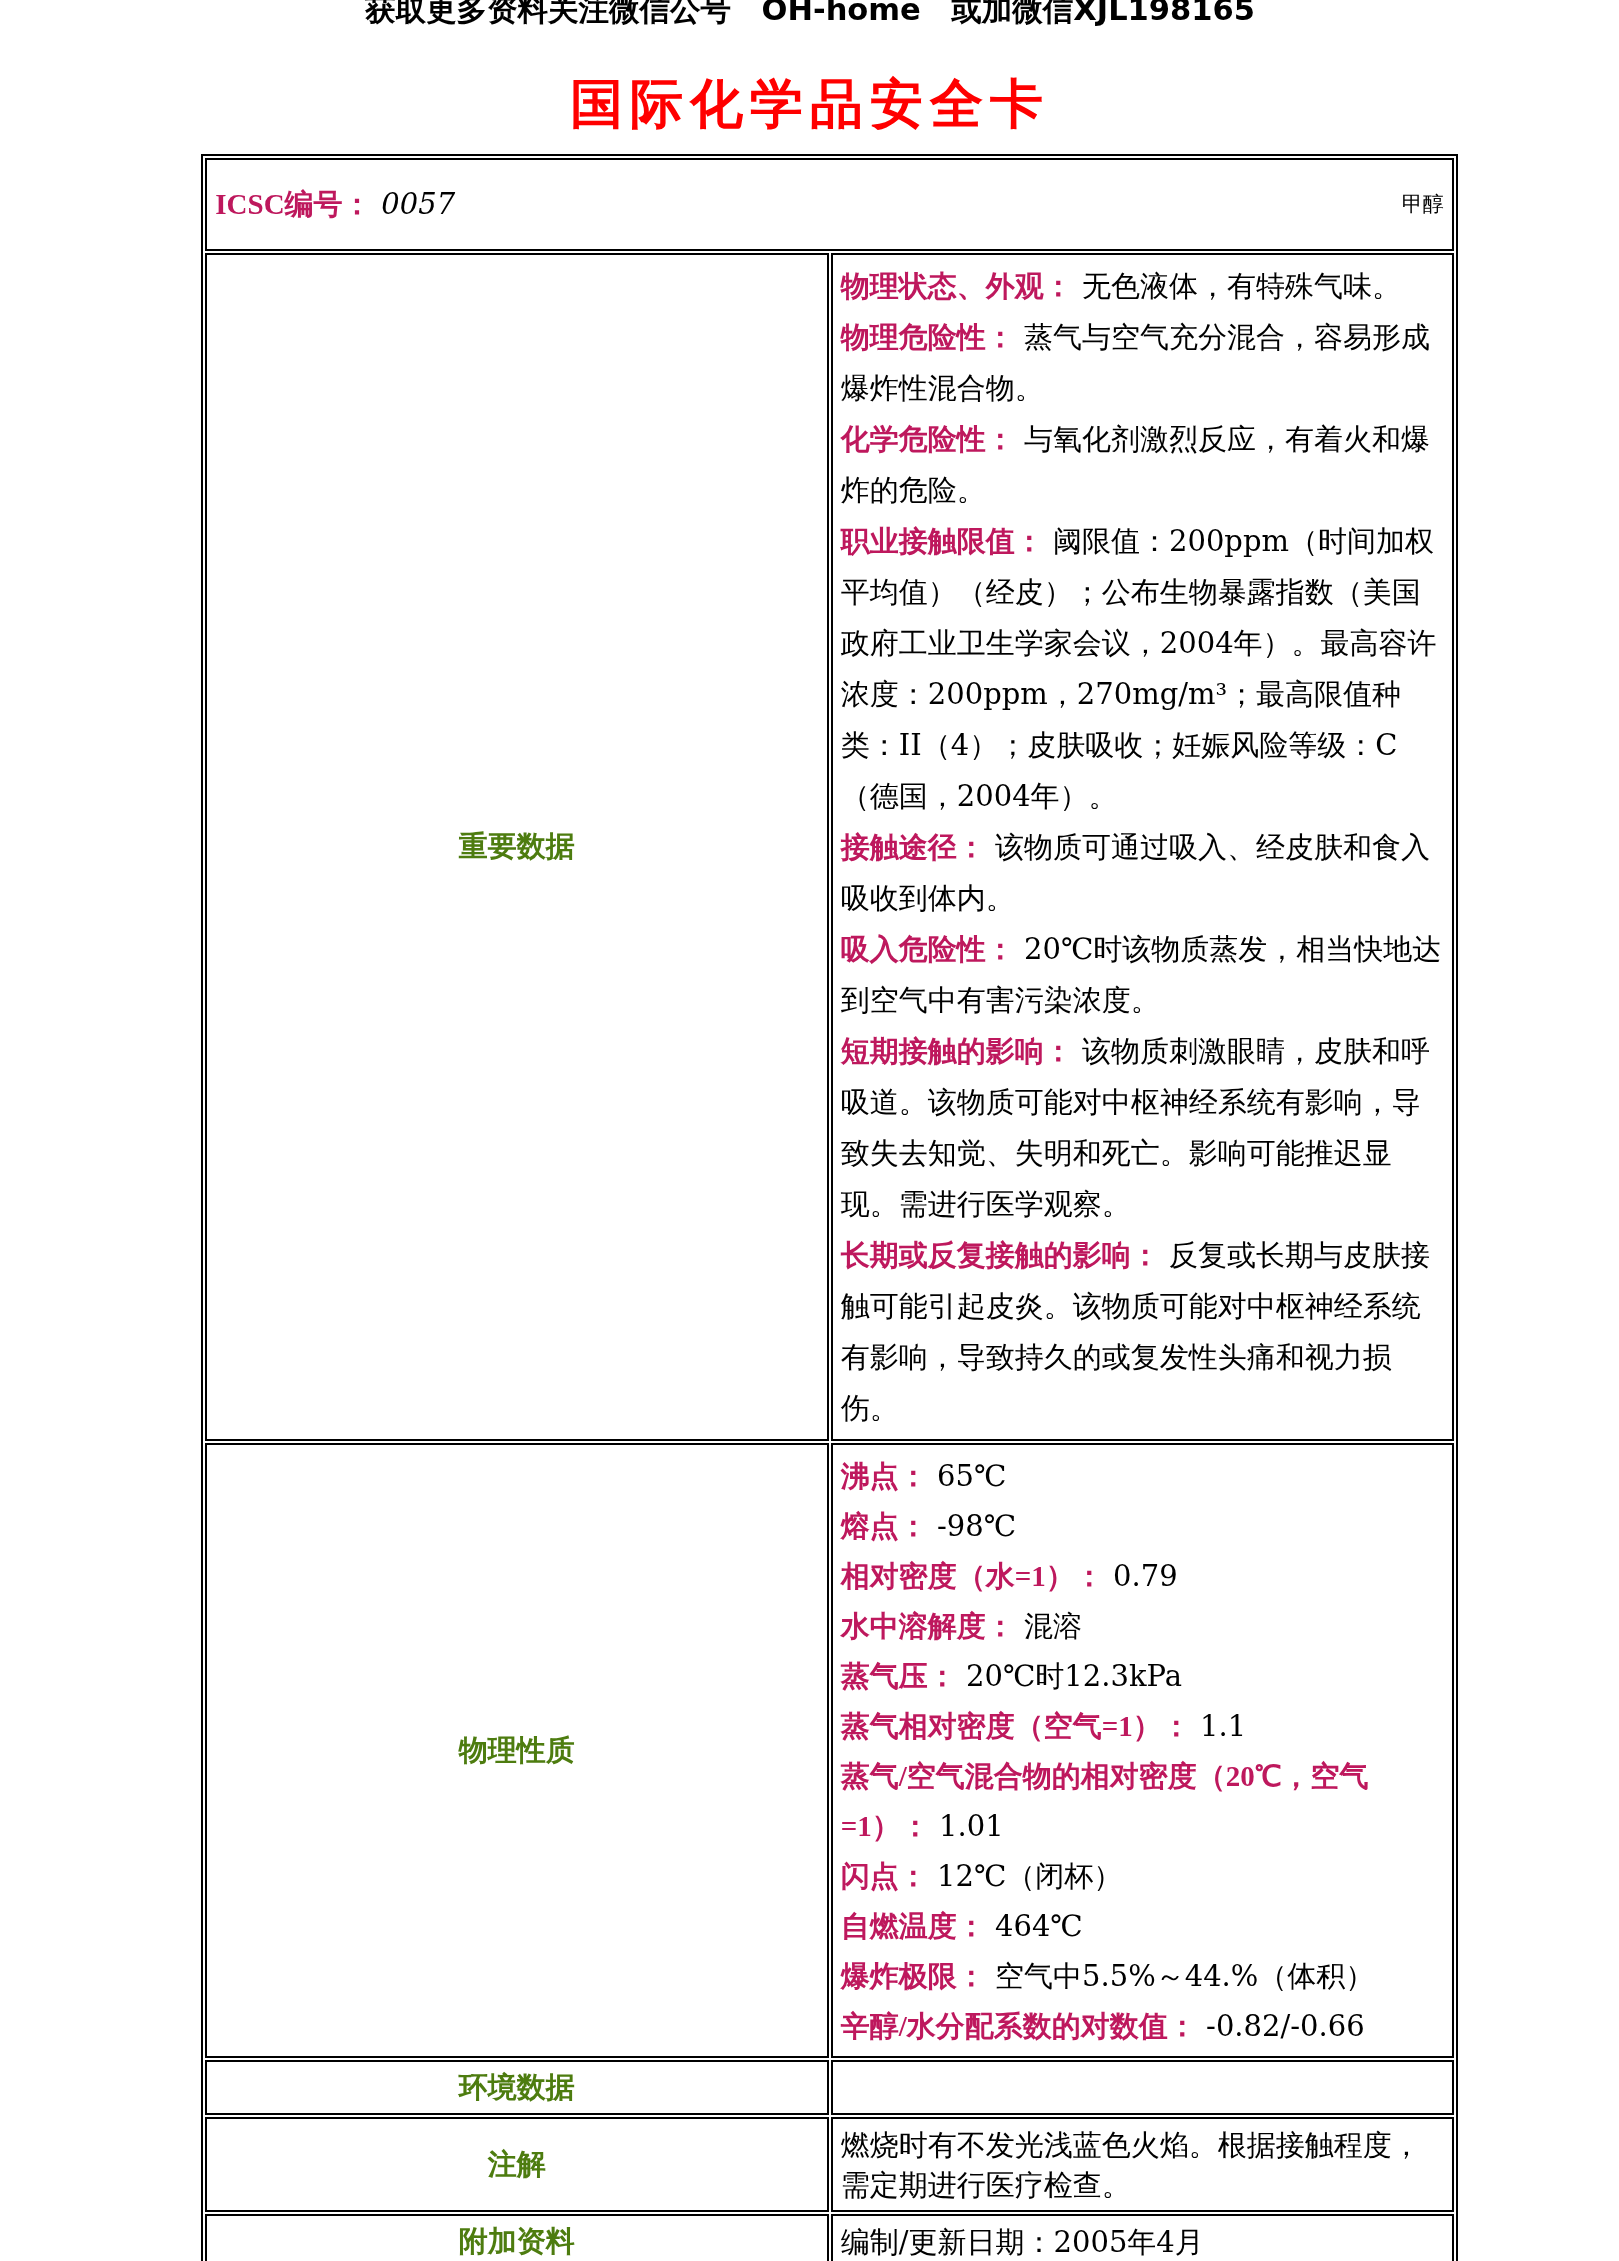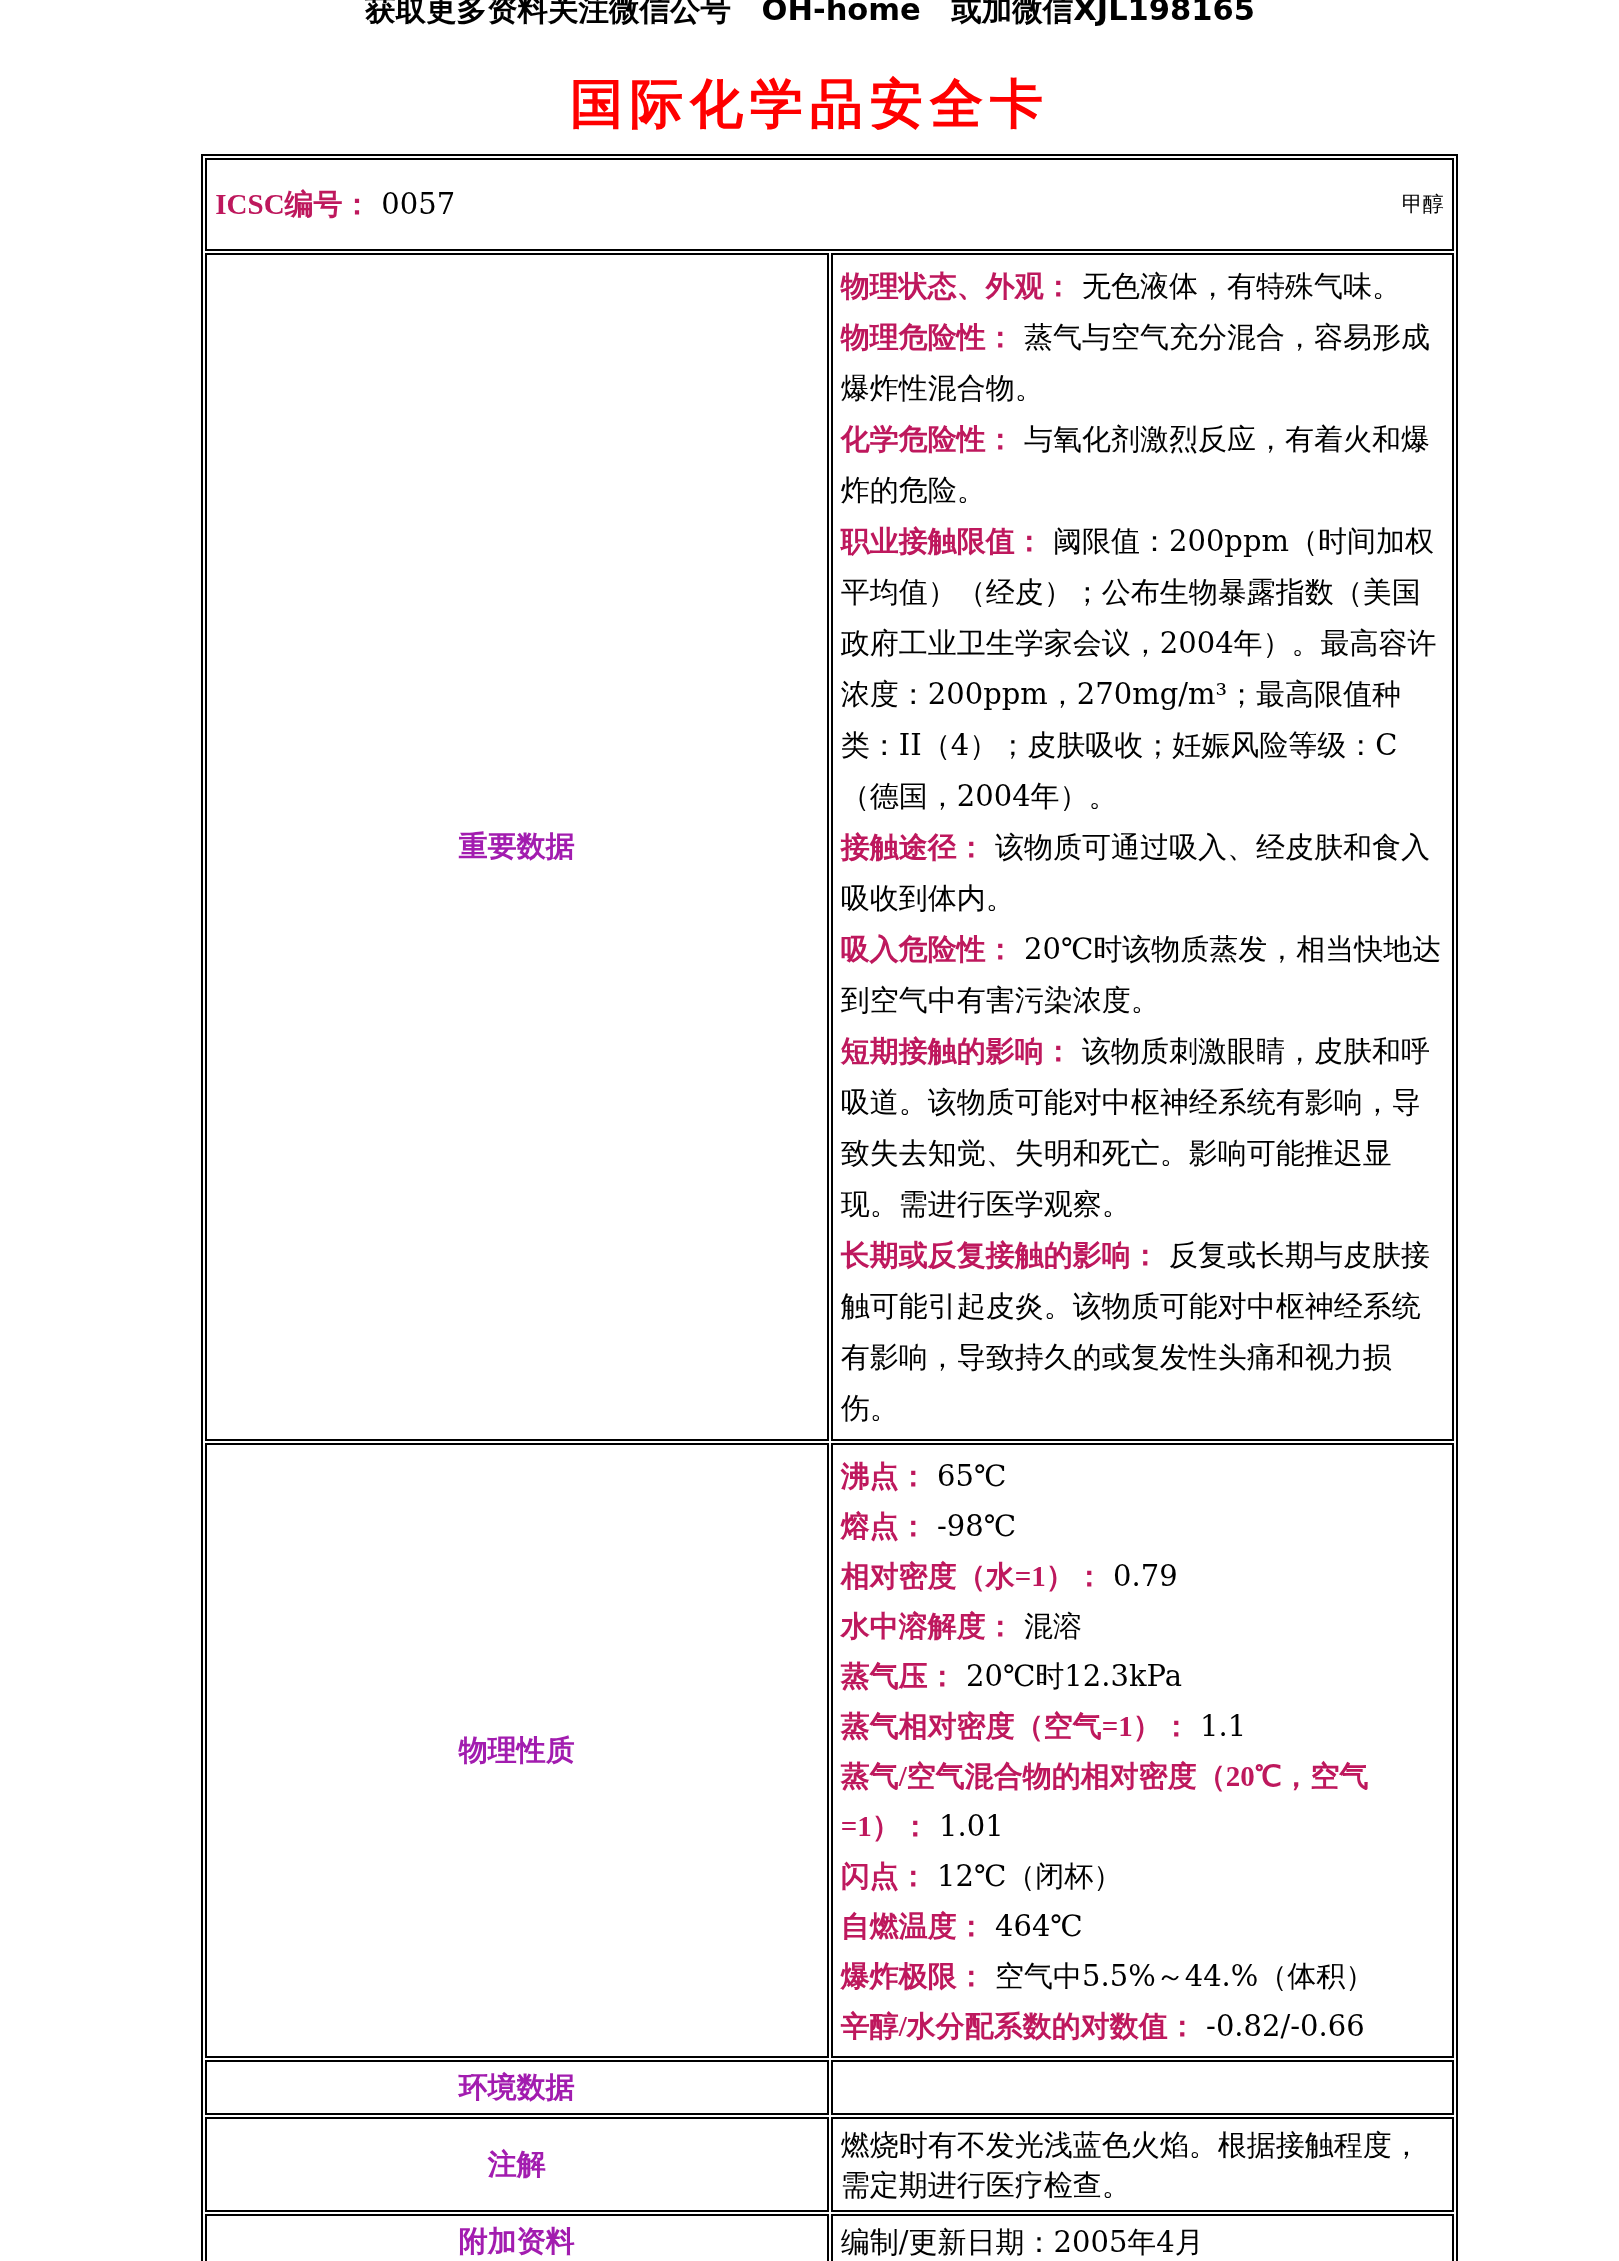--- a/index.html
+++ b/index.html
@@ -18,35 +18,35 @@
     color:#ff0000;letter-spacing:7px;
   }
   table.card{
     position:absolute;left:201px;top:154px;width:1257px;
     border:2.8px solid #000;border-collapse:separate;border-spacing:2.1px;
     table-layout:fixed;
   }
   td{border:2.1px solid #000;vertical-align:middle;}
   td.label-cell{
     width:173px;text-align:center;
-    font-family:"DejaVu Sans", sans-serif;font-weight:bold;font-size:29px;color:#a21caf;
+    font-family:"DejaVu Sans", sans-serif;font-weight:bold;font-size:29px;color:#4d7c0f;
     padding:2.8px 1.4px;
   }
   td.content-cell{
     font-size:29px;line-height:51px;color:#000;
     padding:5.5px 8.3px;vertical-align:middle;
   }
   td.phys{line-height:50px;}
   .blue-label{
     font-family:Liberation Serif, serif;font-weight:bold;color:#be185d;
   }
   p.entry{margin:0;text-align:left;}
   .icsc-bar{display:flex;justify-content:space-between;align-items:center;height:78px;}
   .icsc-left{white-space:nowrap;}
-  .icsc-num{font-family:"DejaVu Serif", serif;font-weight:normal;color:#000;margin-left:9.7px;}
+  .icsc-num{font-family:"DejaVu Serif", serif;font-weight:normal;color:#000;margin-left:9.7px;font-style:italic;}
   .chem-name{font-family:"DejaVu Serif", serif;font-size:21px;}
   .env-cell{height:40px;}
 </style>
 </head>
 <body>
 
 <div class="top-note">获取更多资料关注微信公号　OH-home　或加微信XJL198165</div>
 <div class="main-title">国际化学品安全卡</div>
 
 <table class="card">

